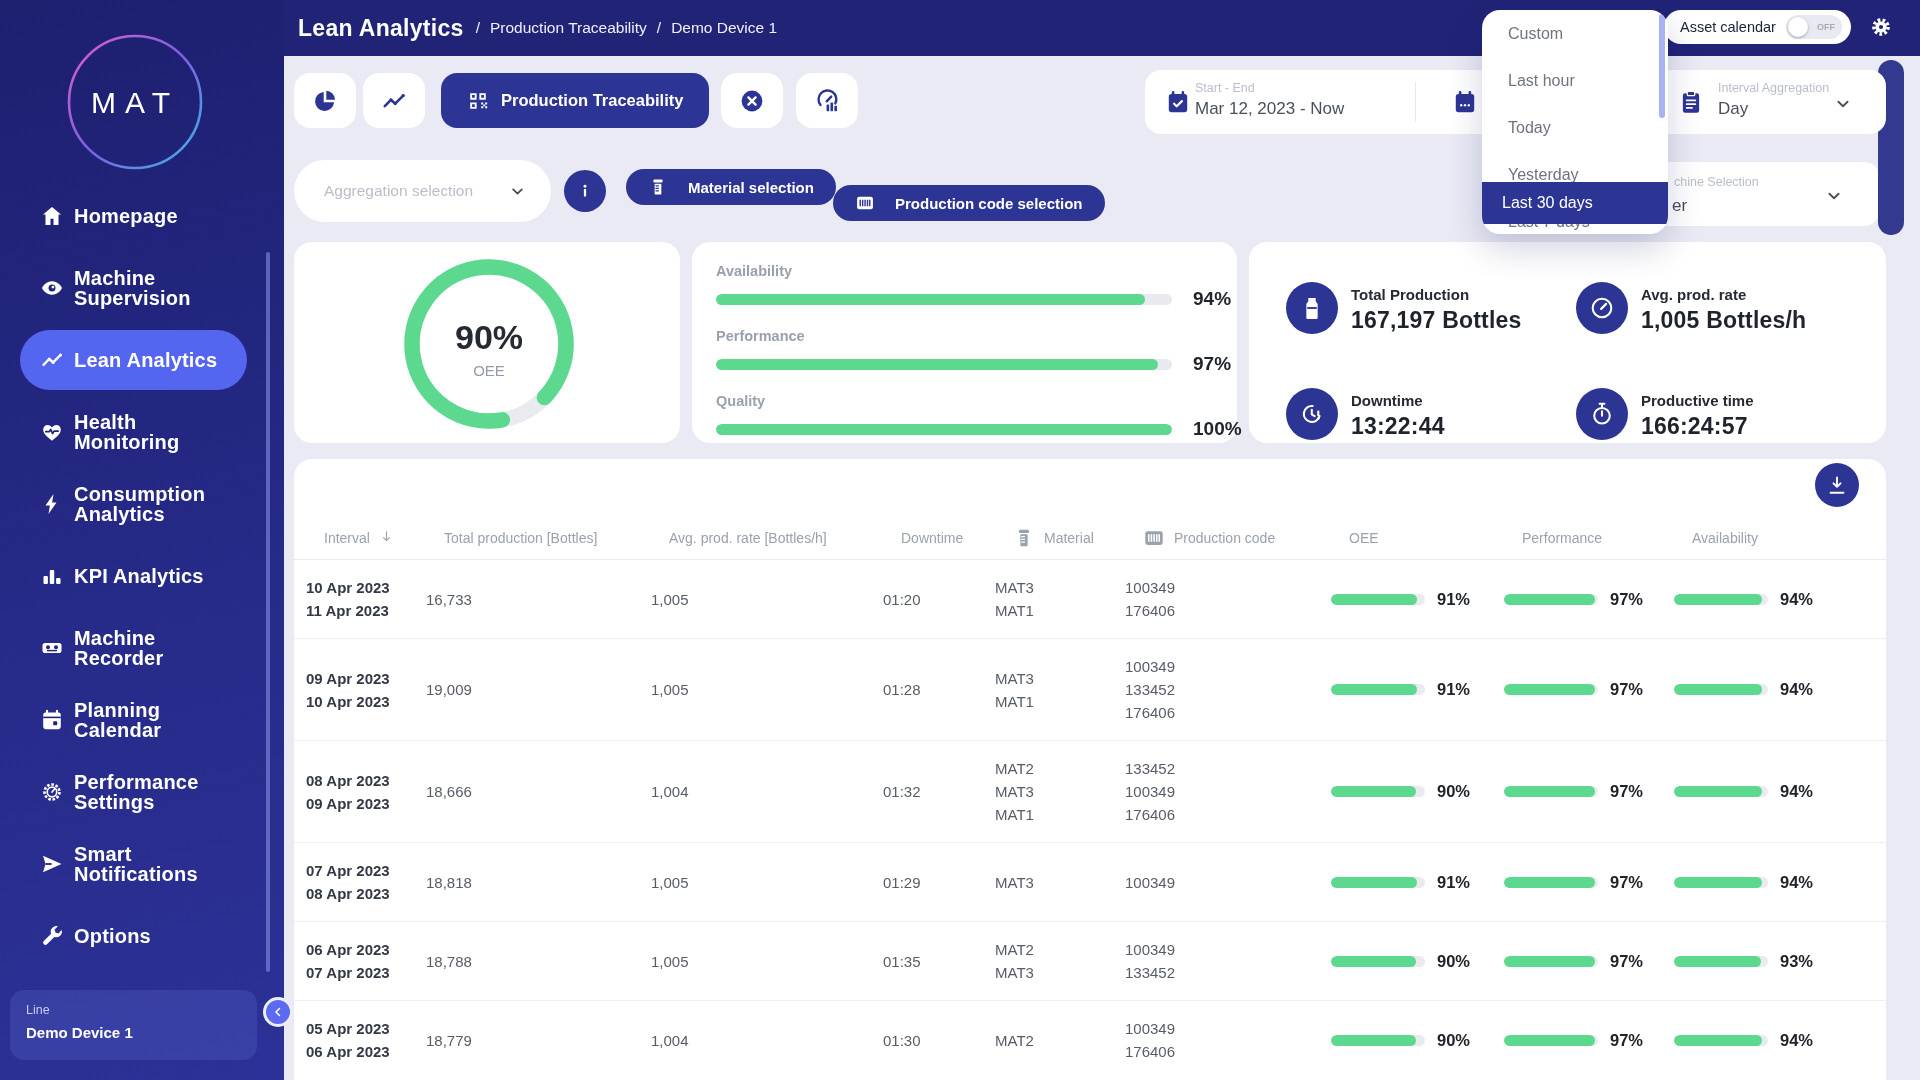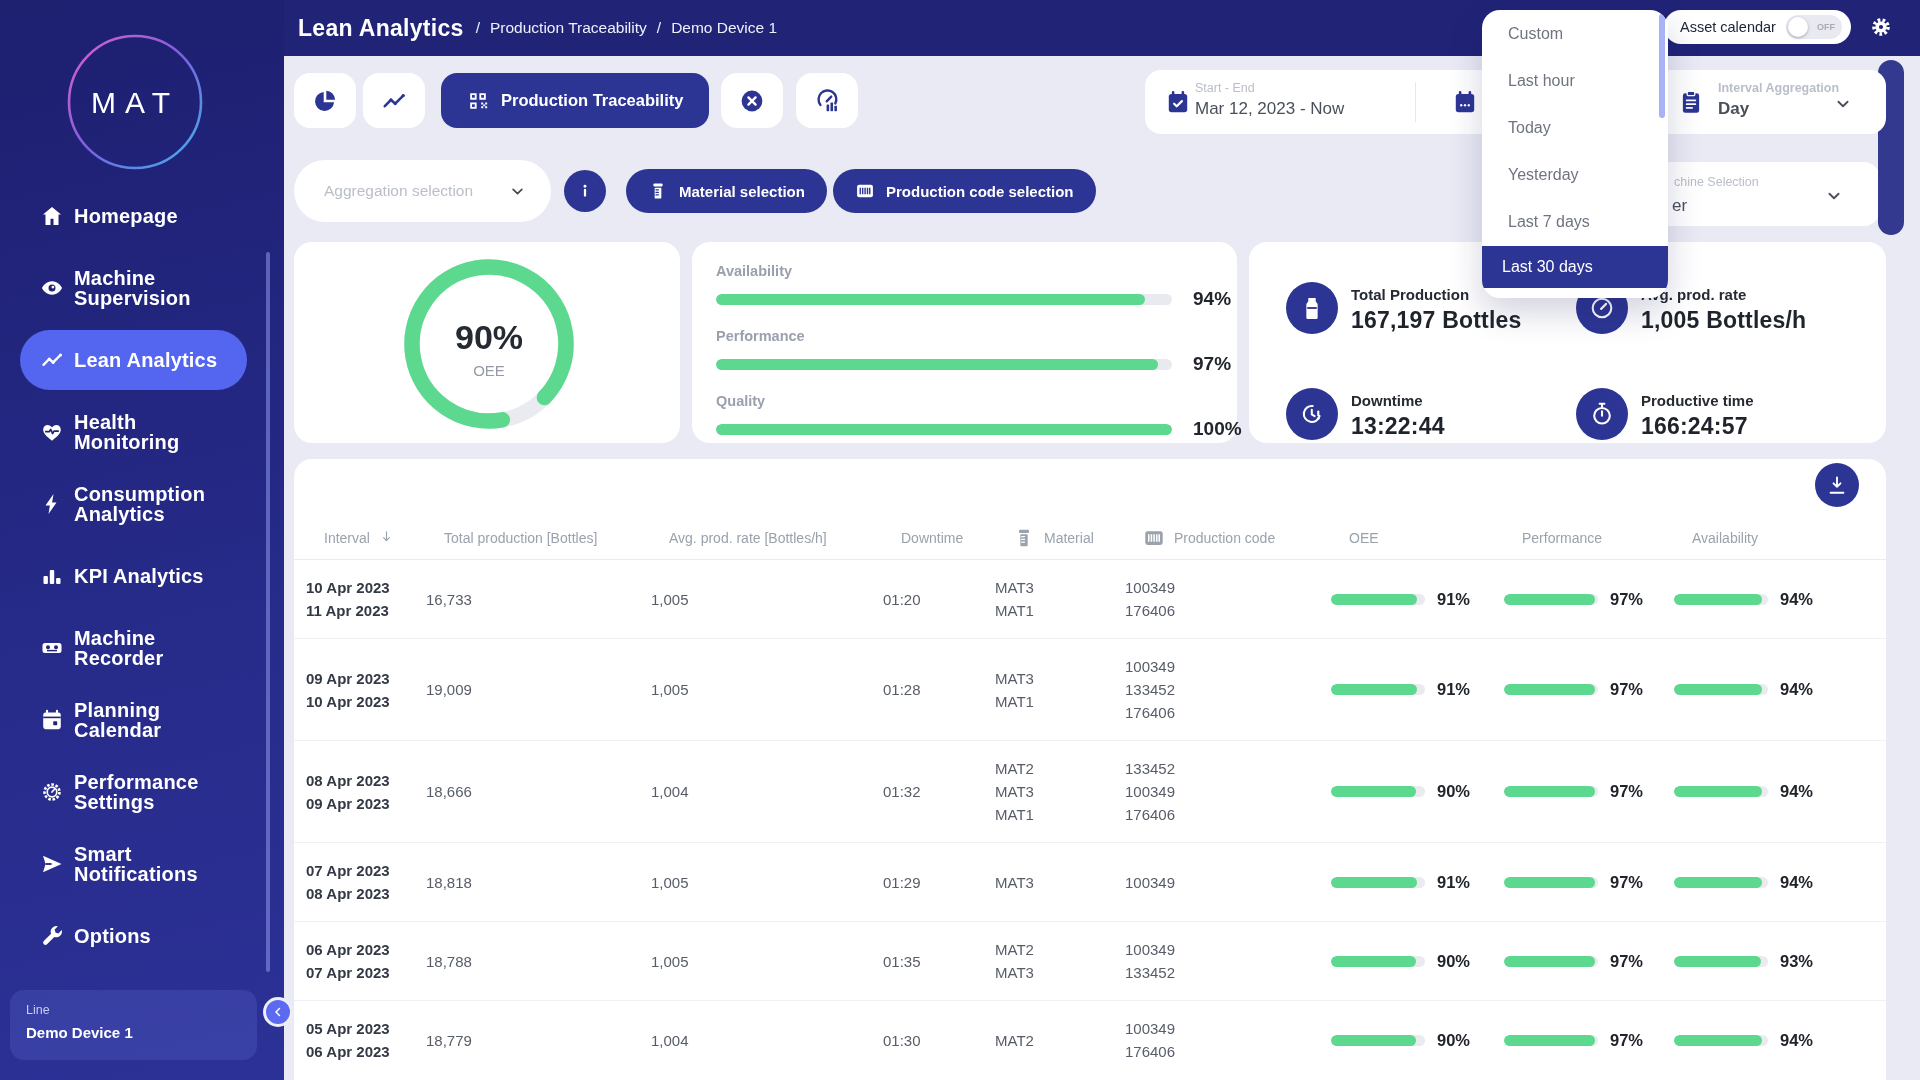--- a/index.html
+++ b/index.html
@@ -57,22 +57,22 @@
   .dp-chev{position:absolute;width:20px;height:20px;color:#4a505b;top:24px;}
 
   
   .agg-pill{position:absolute;left:294px;top:160px;width:257px;height:62px;border-radius:31px;background:#fff;
             display:flex;align-items:center;justify-content:space-between;padding:0 24px 0 30px;box-sizing:border-box;z-index:1;}
   .agg-pill .ph{font-size:15.5px;color:#b9bec9;}
   .agg-pill .icon{width:19px;height:19px;color:#444b57;}
   .info-btn{position:absolute;left:564px;top:170px;width:42px;height:42px;border-radius:50%;background:#2d3594;color:#fff;
             display:flex;align-items:center;justify-content:center;z-index:1;}
   .info-btn .icon{width:18px;height:18px;}
-  .filter-pill{position:absolute;top:169px;height:44px;border-radius:22px;background:#2d3594;color:#fff;--icon-bg:#2d3594;
-               display:flex;align-items:center;gap:11px;padding:0 22px;font-size:15px;font-weight:bold;white-space:nowrap;z-index:1;}
+  .filter-pill{position:absolute;top:169px;height:36px;border-radius:22px;background:#2d3594;color:#fff;--icon-bg:#2d3594;
+               display:flex;align-items:center;gap:20px;padding:0 22px;font-size:15px;font-weight:bold;white-space:nowrap;z-index:1;}
   .filter-pill .icon{width:20px;height:20px;}
   .machine-card{position:absolute;left:1580px;top:162px;width:300px;height:64px;background:#fff;border-radius:16px;z-index:1;}
   .machine-card .dp-lbl{position:absolute;left:94px;top:13px;}
   .machine-card .dp-val{position:absolute;left:92px;top:30px;}
   .machine-card .dp-chev{right:36px;}
 
   
   .card{position:absolute;background:#fff;border-radius:18px;}
   .oee-card{left:294px;top:242px;width:386px;height:201px;}
   .oee-ring{position:absolute;left:109px;top:16px;width:172px;height:172px;}
@@ -108,21 +108,21 @@
   .trow:first-child{border-top:none;}
   .date-line{font-size:15px;font-weight:bold;color:#333945;line-height:23px;white-space:nowrap;}
   .num{font-size:15px;color:#575d68;line-height:23px;}
   .mline{font-size:15px;color:#575d68;line-height:23px;}
   .pct{display:flex;align-items:center;gap:12px;}
   .ptrack{position:relative;width:94px;height:11px;border-radius:6px;background:#e9ebef;overflow:hidden;flex:0 0 auto;}
   .pfill{position:absolute;left:0;top:0;bottom:0;border-radius:6px;background:#5cd98e;}
   .pval{font-size:16.5px;font-weight:bold;color:#20242b;}
 
   
-  .time-dd{position:absolute;left:1482px;top:10px;width:186px;height:288px;background:#fff;border-radius:18px;
+  .time-dd{position:absolute;left:1482px;top:10px;width:186px;height:224px;background:#fff;border-radius:18px;
            box-shadow:0 14px 34px rgba(25,30,90,.20);z-index:50;overflow:hidden;}
   .dd-item{height:47px;display:flex;align-items:center;padding:0 26px;color:#6e7480;font-size:16px;cursor:pointer;white-space:nowrap;}
   .dd-item.selected{position:absolute;left:0;right:0;bottom:10px;height:42px;background:#2d3594;color:#fff;padding-left:20px;}
   .dd-scroll{position:absolute;right:3px;top:4px;width:6px;height:104px;border-radius:3px;background:#a9b3f3;}
 </style>
 </head>
 <body>
 
 <div class="screen">
 
@@ -362,21 +362,21 @@
         </svg>
       </span>
     <div class="dp-div" style="left:505px;"></div>
     <span class="dp-ic icon" style="left:533px;">
         <svg viewBox="0 0 24 24">
           <rect x="4.5" y="4" width="15" height="18" rx="2.2" fill="currentColor"></rect>
           <rect x="8.5" y="2.2" width="7" height="4" rx="1.2" fill="currentColor" stroke="#fff" stroke-width="1.2"></rect>
           <path d="M8 10.5h8M8 14h8M8 17.5h5" stroke="#fff" stroke-width="1.6" stroke-linecap="round"></path>
         </svg>
       </span>
-    <div style="position:absolute;left:573px;top:11px;font-weight:bold;">
+    <div style="position:absolute;left:573px;top:11px;">
       <div class="dp-lbl">Interval Aggregation</div>
       <div class="dp-val">Day</div>
     </div>
     <span class="dp-chev icon" style="left:688px;">
         <svg viewBox="0 0 24 24">
           <path d="m6.5 9.3 5.5 5.4 5.5-5.4" fill="none" stroke="currentColor" stroke-width="2.2" stroke-linecap="round" stroke-linejoin="round"></path>
         </svg>
       </span>
   </div>
 
@@ -399,21 +399,21 @@
   <button class="filter-pill" style="left:626px;border:none;cursor:pointer;">
     <span class="icon">
         <svg viewBox="0 0 24 24">
           <rect x="6.5" y="3" width="11" height="3.6" rx="1.2" fill="currentColor"></rect>
           <rect x="8" y="8" width="8" height="13" rx="1" fill="currentColor"></rect>
           <path d="M9.5 10.5h3M9.5 13.5h3M9.5 16.5h3" stroke="var(--icon-bg,#fff)" stroke-width="1.5" stroke-linecap="round"></path>
         </svg>
       </span>
     <span>Material selection</span>
   </button>
-  <button class="filter-pill" style="left:833px;border:none;cursor:pointer;">
+  <button class="filter-pill" style="left:833px;border:none;cursor:pointer;margin-top:16px;">
     <span class="icon">
         <svg viewBox="0 0 24 24">
           <rect x="2.5" y="4.5" width="19" height="15" rx="2.5" fill="currentColor"></rect>
           <path d="M6.3 8v8M9.2 8v8M12.1 8v8M15 8v8M17.7 8v8" stroke="var(--icon-bg,#fff)" stroke-width="1.7"></path>
         </svg>
       </span>
     <span>Production code selection</span>
   </button>
   <div class="machine-card">
     <div class="dp-lbl">chine Selection</div>

